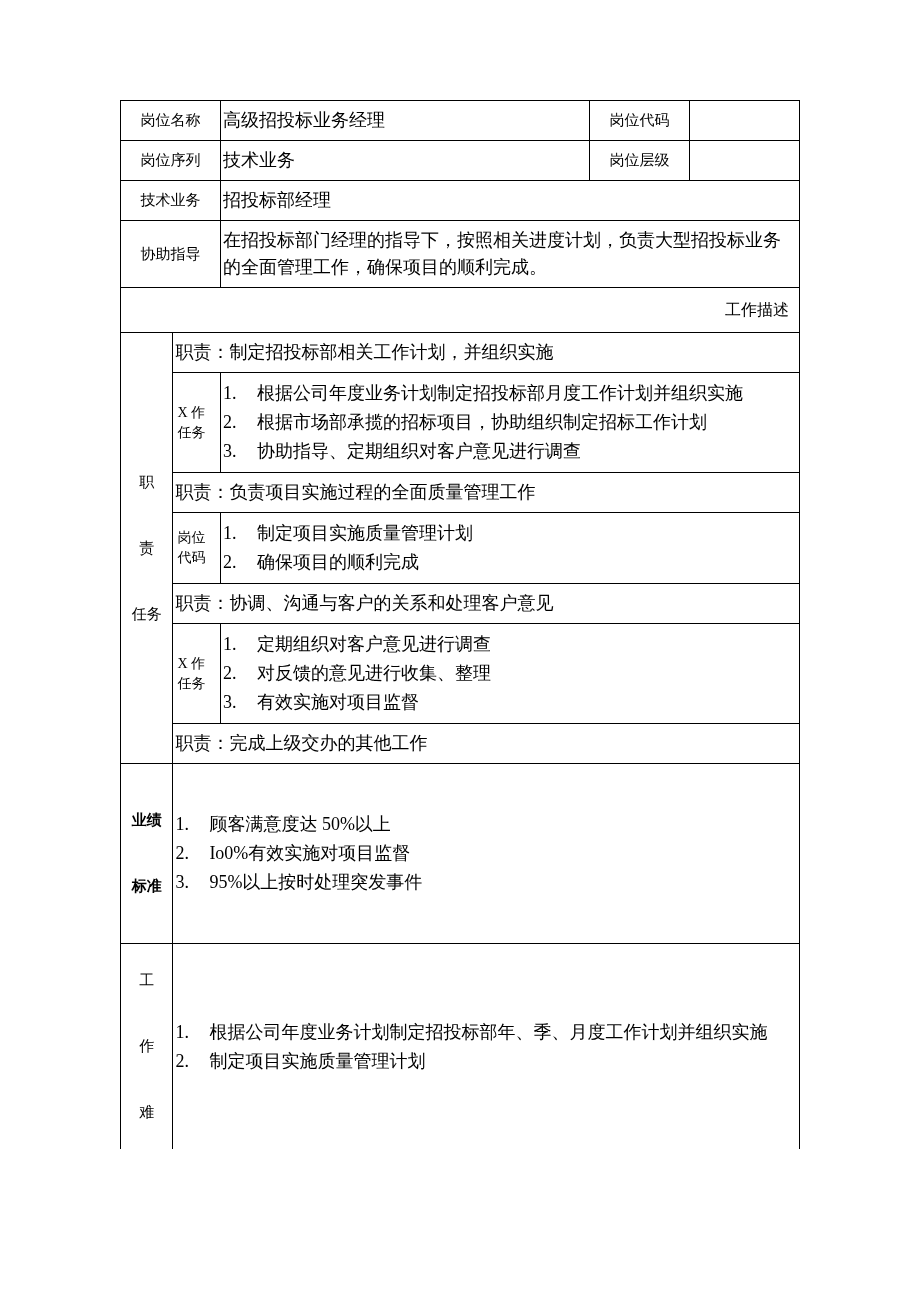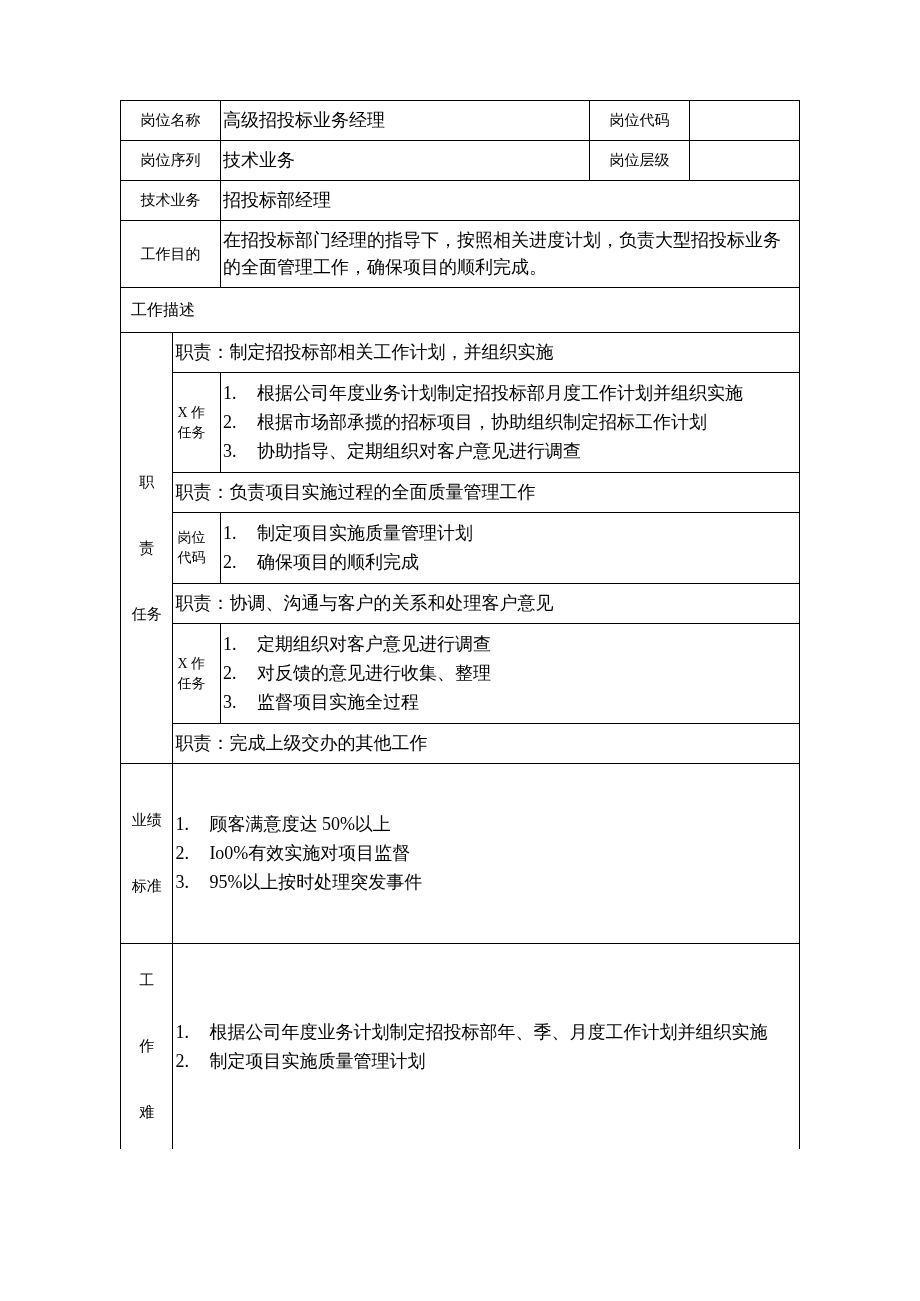--- a/index.html
+++ b/index.html
@@ -36,21 +36,21 @@
       width: 44px;
       line-height: 2.2;
     }
     .small-vert {
       text-align: left;
       font-size: 14px;
       width: 40px;
       line-height: 1.4;
     }
     .section-header {
-      text-align: left;
+      text-align: right;
       font-size: 16px;
       padding: 10px;
     }
     .content-cell {
       padding: 6px 2px;
       font-size: 18px;
     }
     ol.num {
       list-style: none;
       padding-left: 0;
@@ -83,21 +83,21 @@
     <td class="label-cell">岗位层级</td>
     <td class="content-cell"></td>
   </tr>
 
   <tr>
     <td class="label-cell" colspan="2">技术业务</td>
     <td class="content-cell" colspan="4">招投标部经理</td>
   </tr>
 
   <tr>
-    <td class="label-cell" colspan="2">工作目的</td>
+    <td class="label-cell" colspan="2">协助指导</td>
     <td class="content-cell" colspan="4">在招投标部门经理的指导下，按照相关进度计划，负责大型招投标业务的全面管理工作，确保项目的顺利完成。</td>
   </tr>
 
   <tr>
     <td class="section-header" colspan="6">工作描述</td>
   </tr>
 
   <tr>
     <td class="vertical-label" rowspan="7" style="white-space:pre-line;">职
 
@@ -155,32 +155,32 @@
         <li>
               <span class="n">1.</span>
               <span>定期组织对客户意见进行调查</span>
             </li>
         <li>
               <span class="n">2.</span>
               <span>对反馈的意见进行收集、整理</span>
             </li>
         <li>
               <span class="n">3.</span>
-              <span>监督项目实施全过程</span>
+              <span>有效实施对项目监督</span>
             </li>
       </ol>
     </td>
   </tr>
 
   <tr>
     <td class="content-cell" colspan="5">职责：完成上级交办的其他工作</td>
   </tr>
 
   <tr>
-    <td class="vertical-label" style="white-space:pre-line; padding:40px 4px;">业绩
+    <td class="vertical-label" style="white-space:pre-line; padding:40px 4px;font-weight:bold;">业绩
 
 标准</td>
     <td class="content-cell" colspan="5" style="padding:40px 2px;">
       <ol class="num">
         <li>
               <span class="n">1.</span>
               <span>顾客满意度达 50%以上</span>
             </li>
         <li>
               <span class="n">2.</span>

